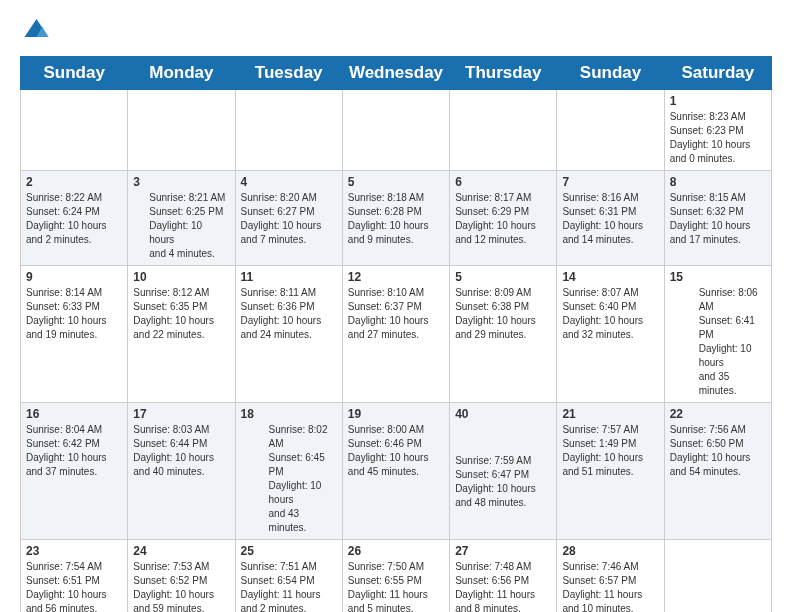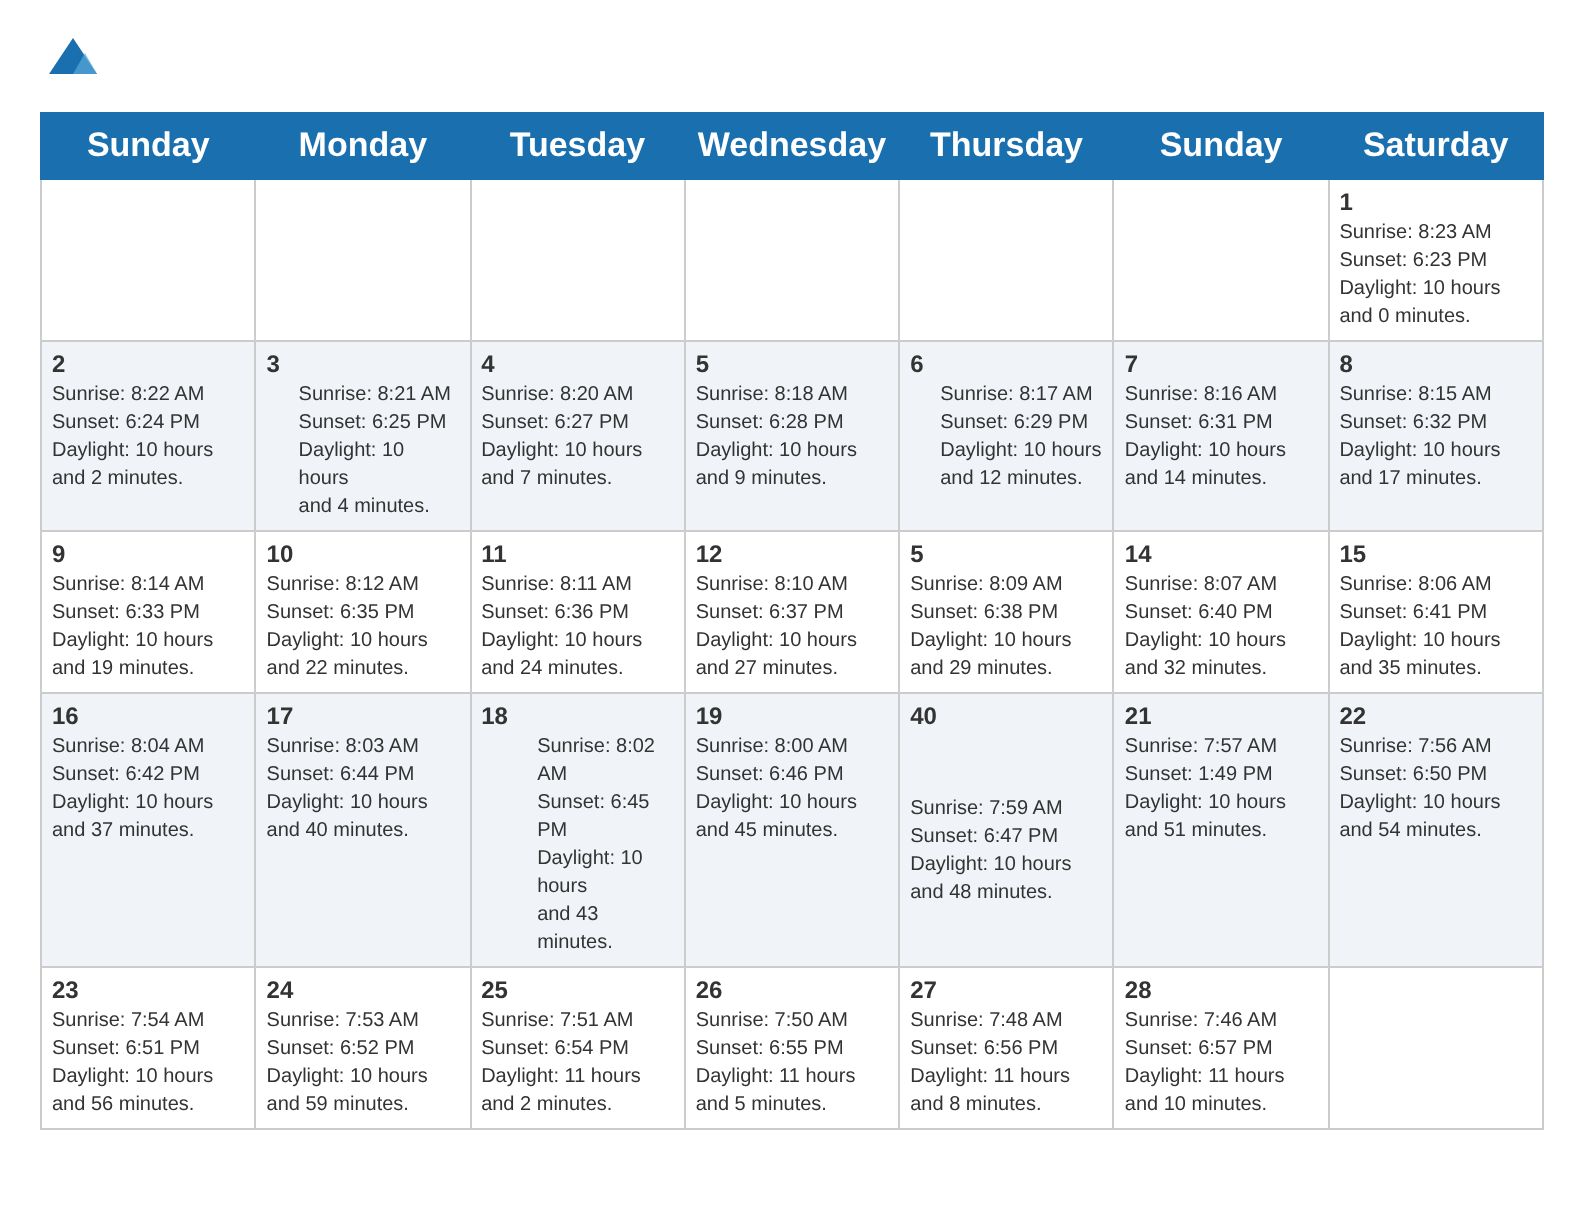--- a/index.html
+++ b/index.html
@@ -154,21 +154,21 @@
           </td>
           <td class="alt-row">
             <span class="day-num">5</span>
             <div class="cell-text" style="white-space: pre-line;">Sunrise: 8:18 AM
 Sunset: 6:28 PM
 Daylight: 10 hours
 and 9 minutes.</div>
           </td>
           <td class="alt-row">
             <span class="day-num">6</span>
-            <div class="cell-text" style="white-space: pre-line; margin-left: 15px;">Sunrise: 8:17 AM
+            <div class="cell-text" style="white-space: pre-line;">Sunrise: 8:17 AM
 Sunset: 6:29 PM
 Daylight: 10 hours
 and 12 minutes.</div>
           </td>
           <td class="alt-row">
             <span class="day-num">7</span>
             <div class="cell-text" style="white-space: pre-line;">Sunrise: 8:16 AM
 Sunset: 6:31 PM
 Daylight: 10 hours
 and 14 minutes.</div>
@@ -219,21 +219,21 @@
           </td>
           <td>
             <span class="day-num">14</span>
             <div class="cell-text" style="white-space: pre-line;">Sunrise: 8:07 AM
 Sunset: 6:40 PM
 Daylight: 10 hours
 and 32 minutes.</div>
           </td>
           <td>
             <span class="day-num">15</span>
-            <div class="cell-text" style="white-space: pre-line;">Sunrise: 8:06 AM
+            <div class="cell-text" style="white-space: pre-line; margin-left: 29px;">Sunrise: 8:06 AM
 Sunset: 6:41 PM
 Daylight: 10 hours
 and 35 minutes.</div>
           </td>
         </tr>
         <tr>
           <td class="alt-row">
             <span class="day-num">16</span>
             <div class="cell-text" style="white-space: pre-line;">Sunrise: 8:04 AM
 Sunset: 6:42 PM

